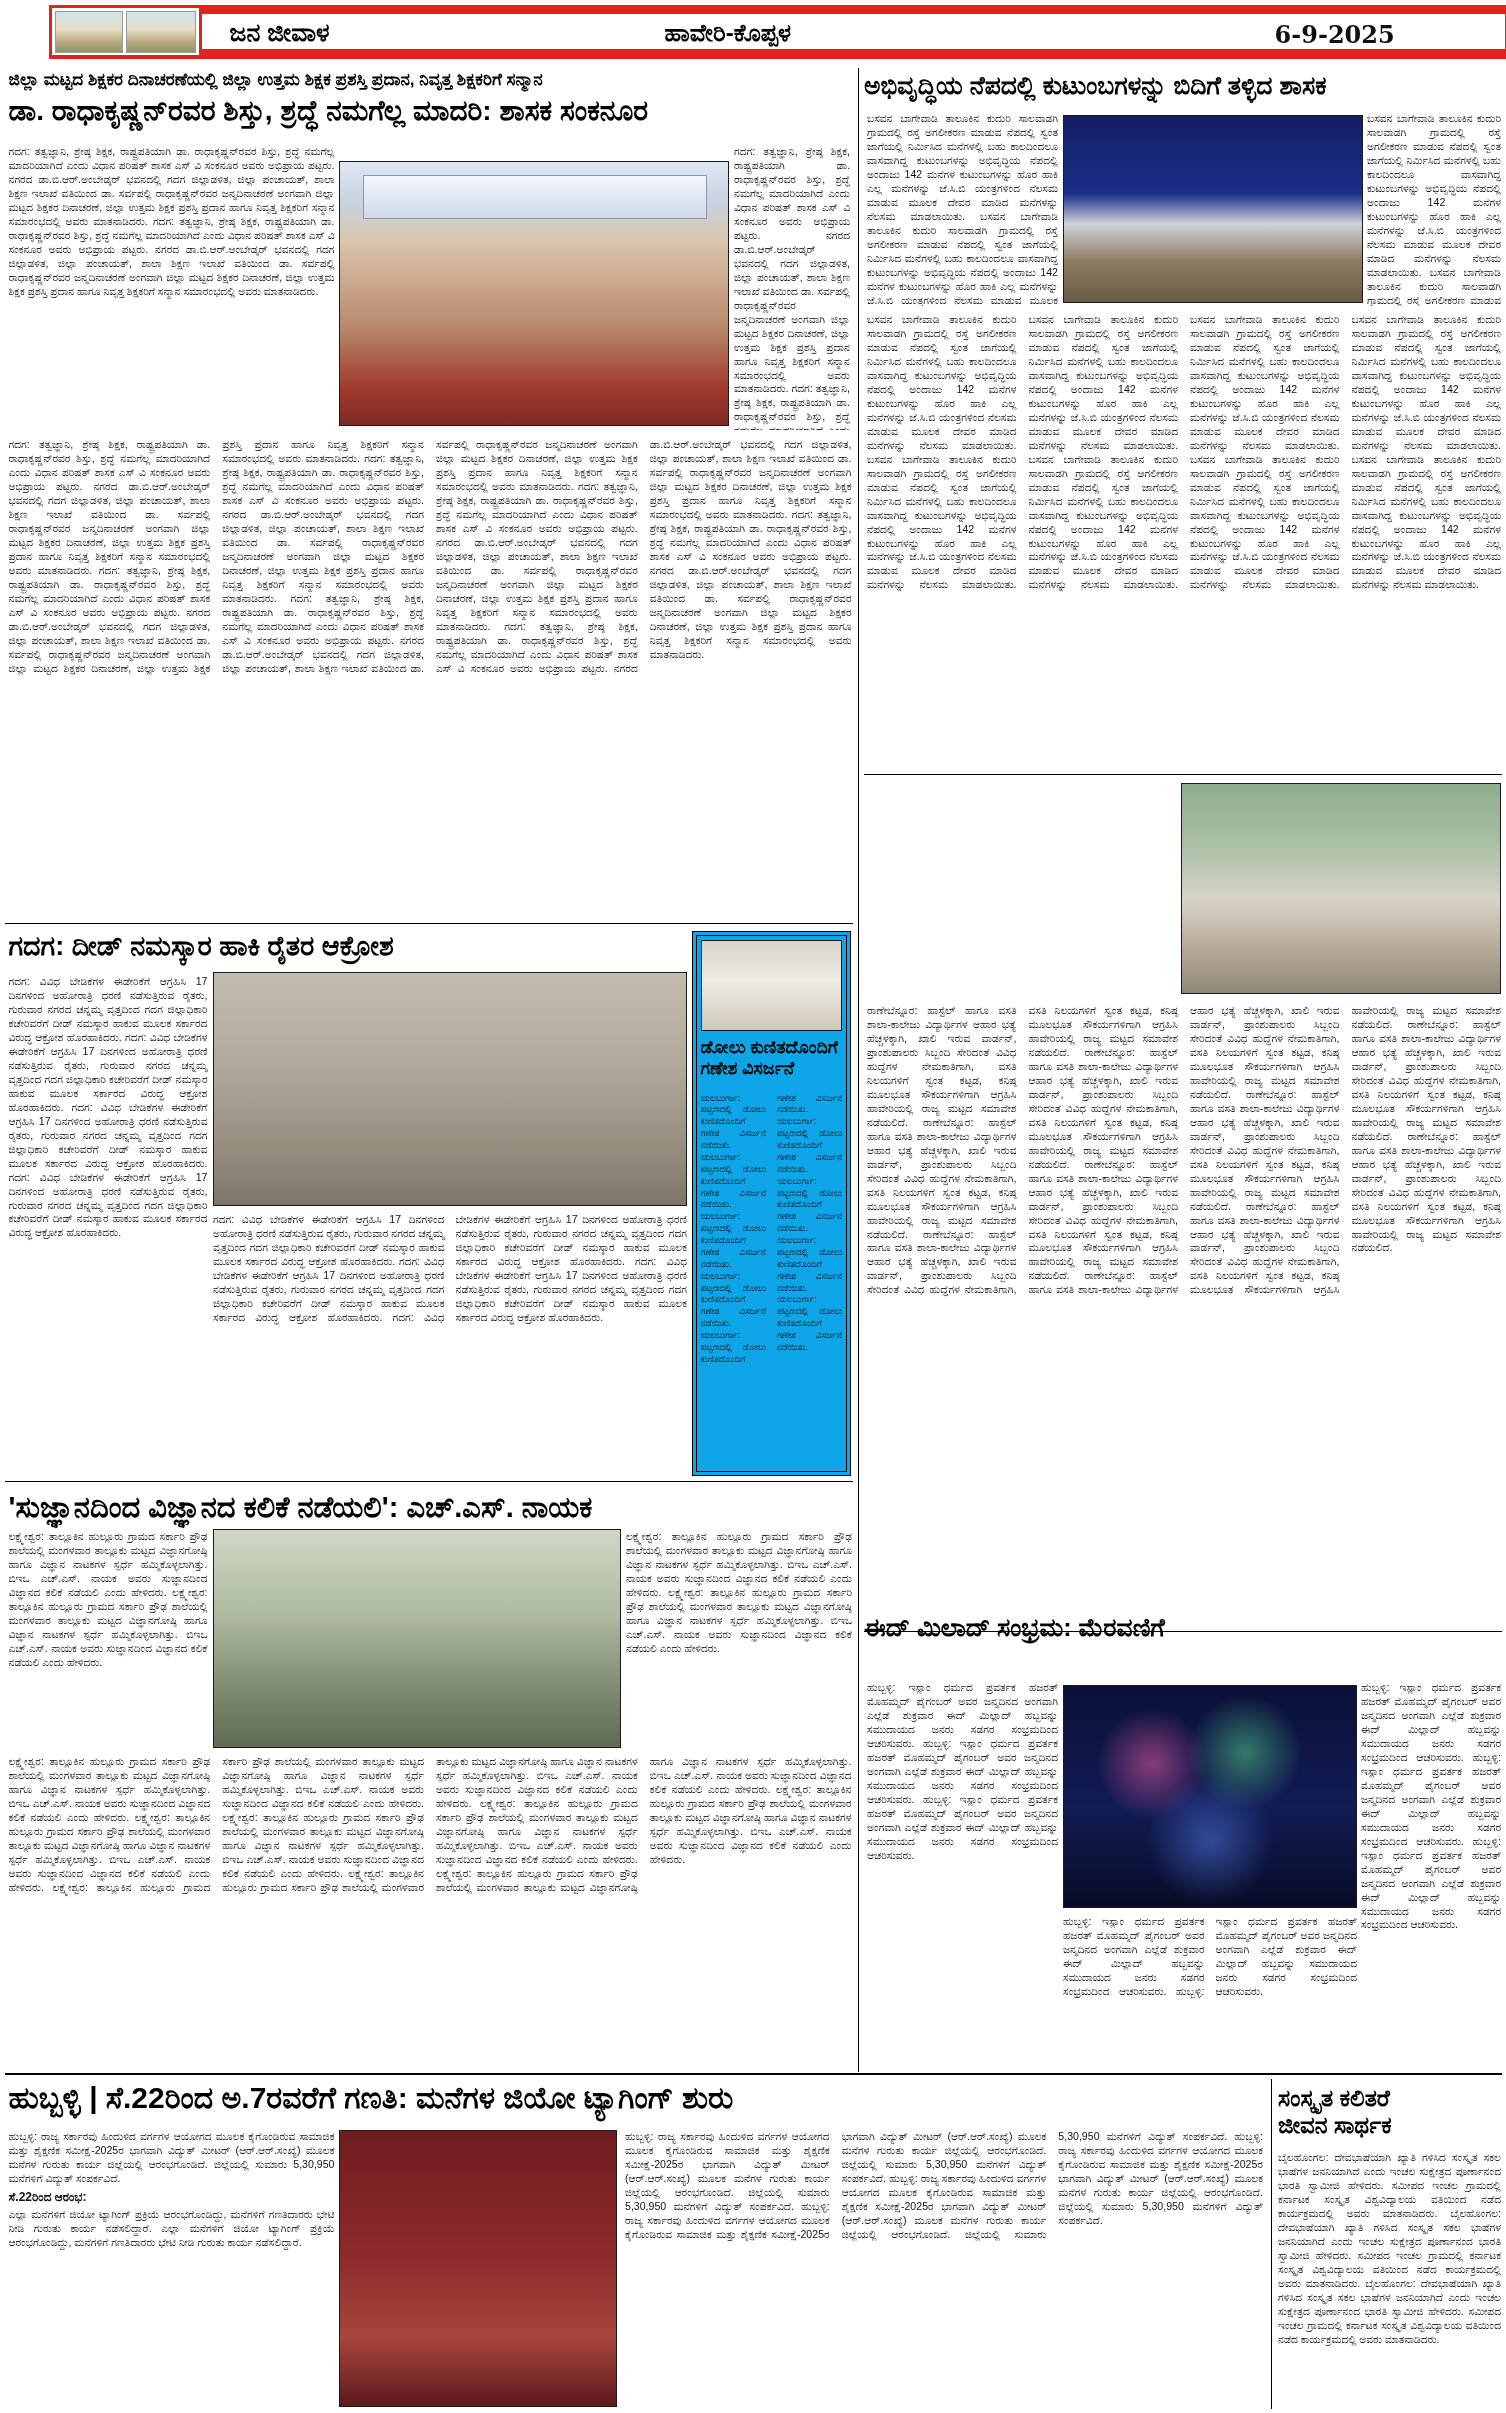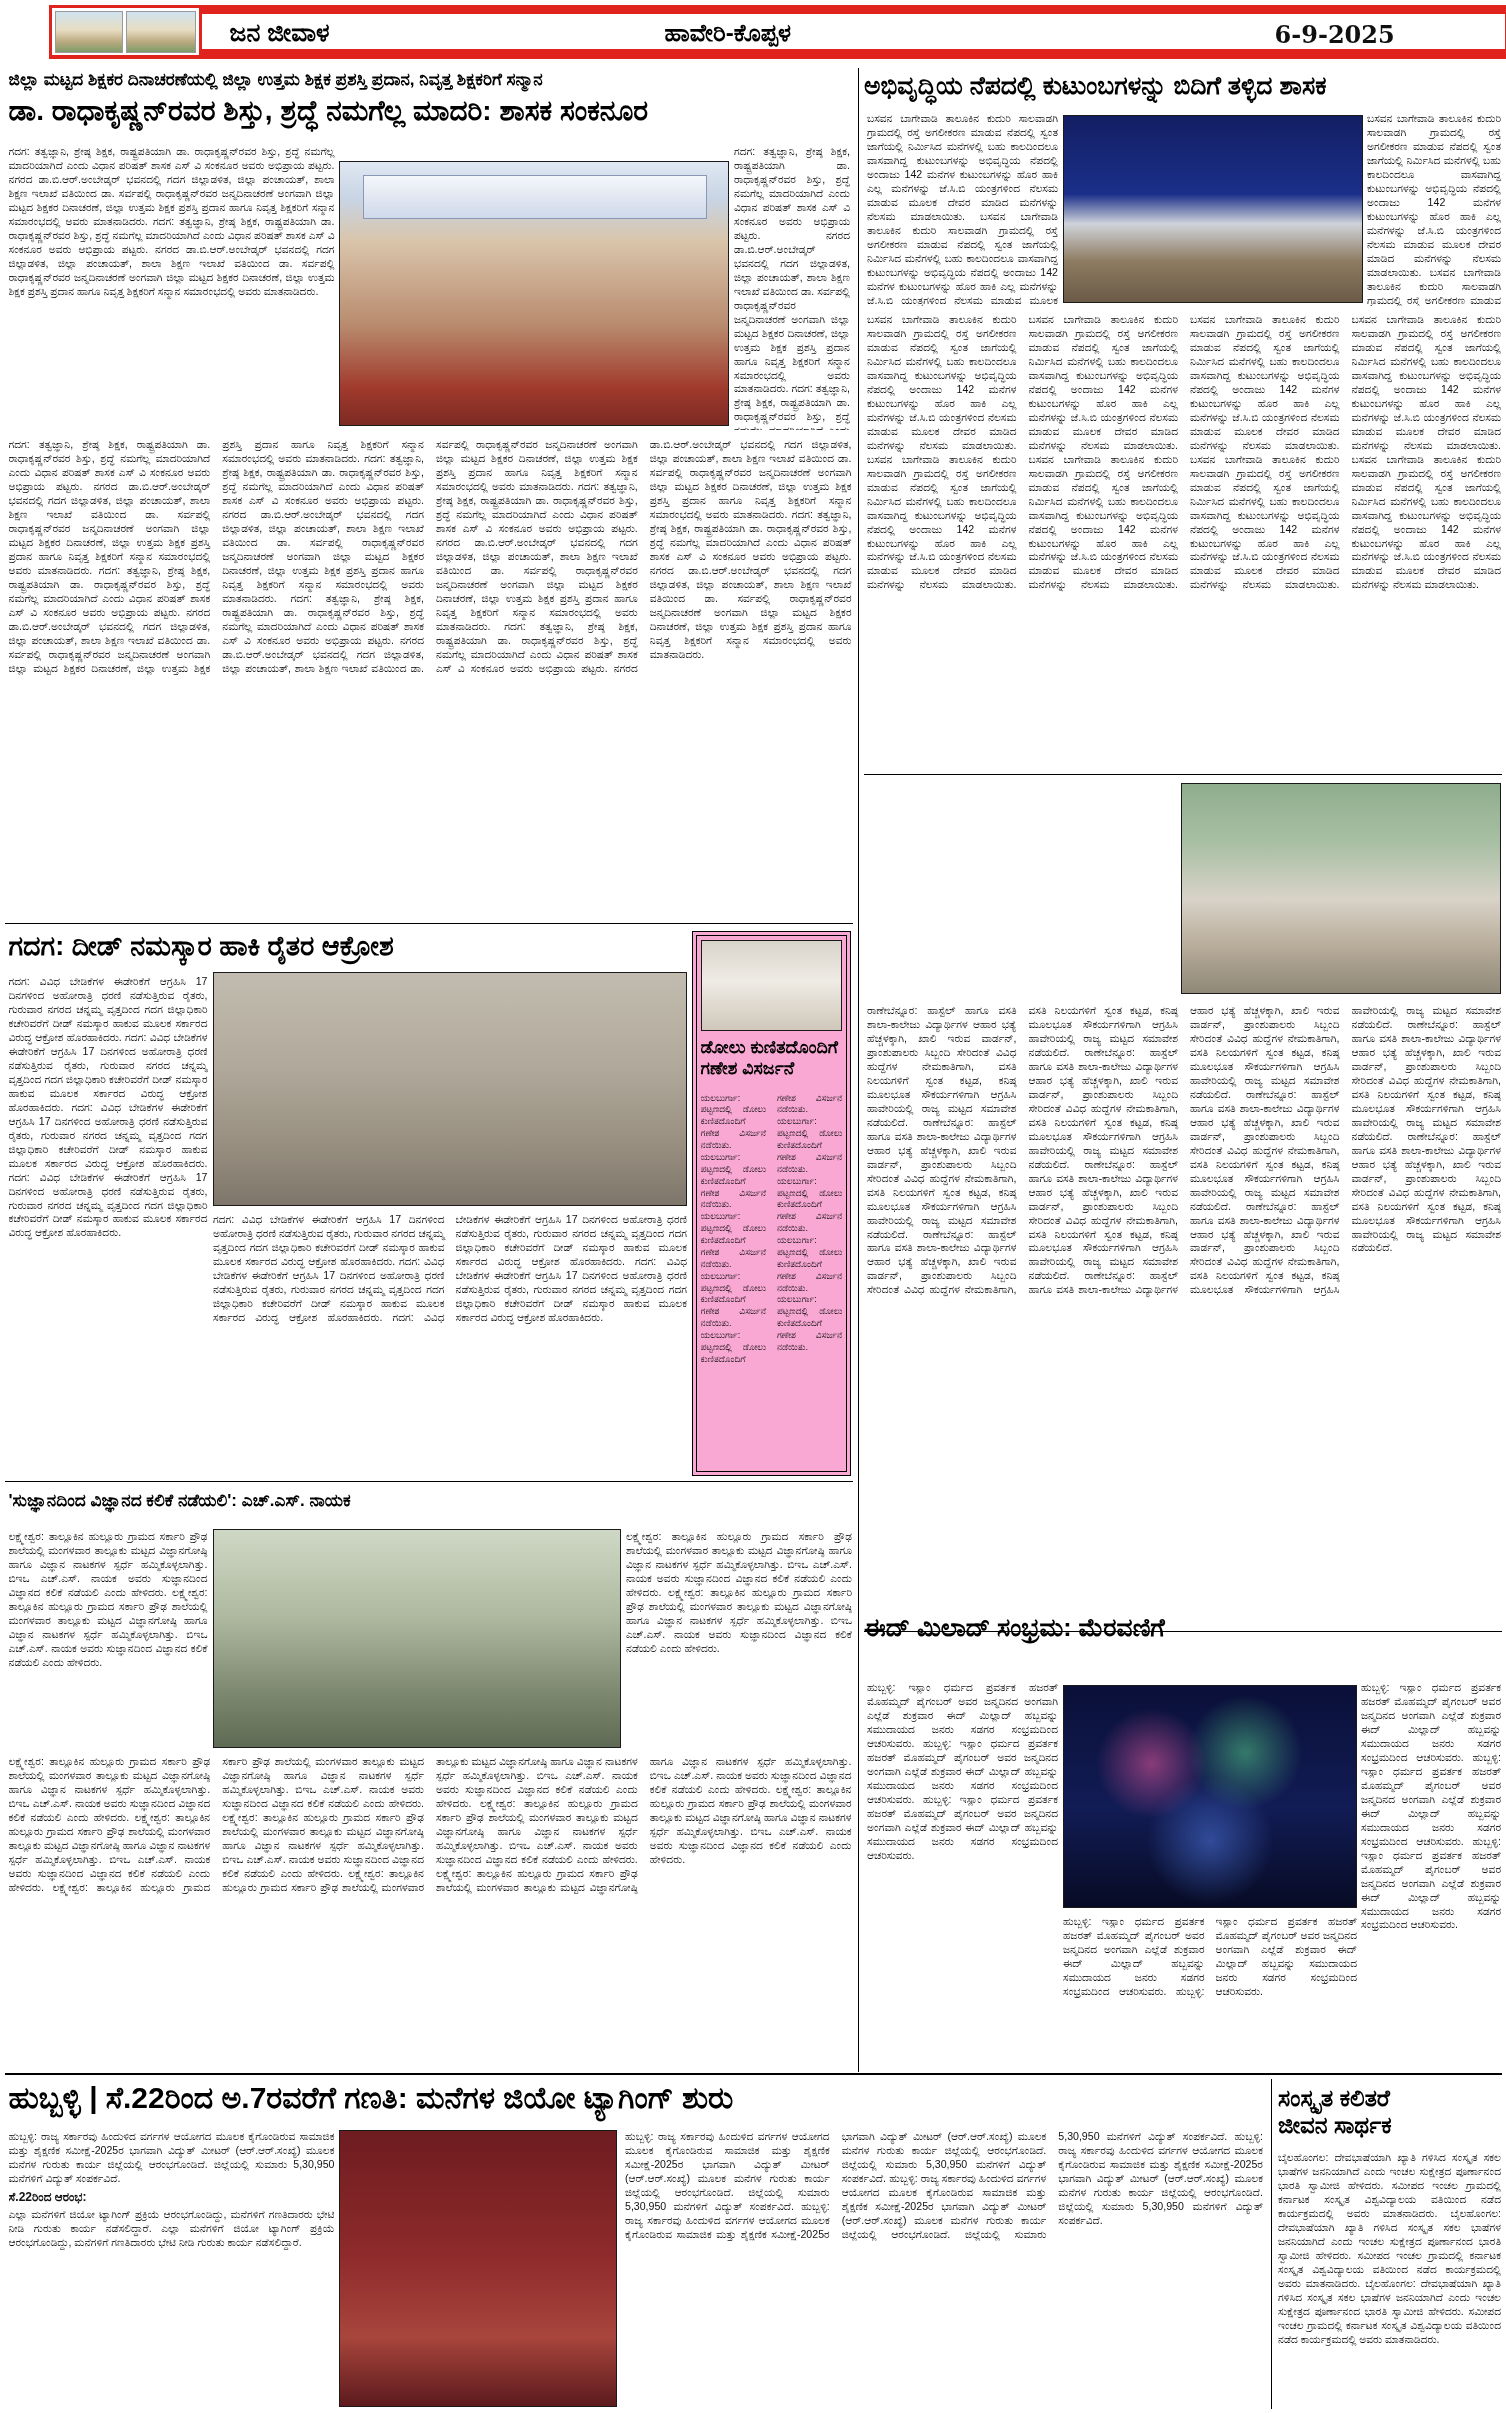--- a/index.html
+++ b/index.html
@@ -21,21 +21,21 @@
   .ph-road{background:linear-gradient(180deg,#c2bcb0 0%,#b1a99b 40%,#978e80 75%,#7e766a 100%);}
   .ph-drums{background:linear-gradient(180deg,#d9d4cb 0%,#efece5 45%,#cfc7ba 100%);}
   .ph-hall{background:linear-gradient(180deg,#cfd8c5 0%,#aeb9a0 40%,#7d8870 75%,#5f6a54 100%);}
   .ph-night{background:radial-gradient(circle at 30% 35%,rgba(235,90,160,.55),rgba(0,0,0,0) 22%),radial-gradient(circle at 62% 30%,rgba(90,220,140,.5),rgba(0,0,0,0) 24%),radial-gradient(circle at 50% 70%,rgba(90,140,255,.45),rgba(0,0,0,0) 30%),linear-gradient(180deg,#0a1038 0%,#121c55 55%,#070b24 100%);}
   .ph-door{background:linear-gradient(180deg,#6e1c20 0%,#8e2a2b 45%,#a8453c 75%,#5c1a1d 100%);}
   .ph-monu{background:linear-gradient(180deg,#cfe3ef 0%,#e8ddc2 45%,#b9a97f 75%,#7e9b6a 100%);border:0.6px solid #9a9a9a;box-sizing:border-box;}
   .masthead-band{background:#e1231d;}
   .mast-strip{background:#ffffff;}
   .pagebox{background:#e1231d;border:2.4px solid #ffffff;box-sizing:border-box;display:flex;align-items:center;justify-content:center;}
   .pagebox span{font-family:"DejaVu Serif",serif;font-weight:bold;font-size:34px;color:#fff;text-shadow:1.2px 1.2px 0 #000,-0.6px -0.6px 0 #000;}
-  .boxed{border:1.2px solid #000;padding:3px;box-sizing:border-box;background:#f9a8d4;}
+  .boxed{border:1.2px solid #000;padding:3px;box-sizing:border-box;background:#0ea5e9;}
   .boxed-inner{border:0.6px solid #000;padding:3.6px;box-sizing:border-box;height:100%;overflow:hidden;}
   .subhead{font-weight:bold;font-size:12px;margin:4px 0;}
 </style>
 </head>
 <body>
 
 <div class="abs masthead-band" style="left:3.6px;top:4.8px;width:1499px;height:54px;margin-left:45px;">
   <div class="abs mast-strip" style="left:153px;top:9.7px;width:1303px;height:35px;"></div>
   <div class="abs" style="left:3.6px;top:3.6px;width:147px;height:47px;background:#fff;padding:1.2px;box-sizing:border-box;">
     <div class="ph-monu" style="position:absolute;left:2.4px;top:2.4px;width:68px;height:42px;"></div>
@@ -116,21 +116,21 @@
   <div class="boxed-inner">
     <div class="photo ph-drums" style="width:100%;height:91px;"></div>
     <div class="headline center" style="font-size:17.5px;margin-top:6px;">ಡೋಲು ಕುಣಿತದೊಂದಿಗೆ</div>
     <div class="headline center" style="font-size:17.5px;">ಗಣೇಶ ವಿಸರ್ಜನೆ</div>
     <div style="height:374px;margin-top:14px;">
       <div class="bodytext cols2" style="font-size:9px;">ಯಲಬುರ್ಗಾ: ಪಟ್ಟಣದಲ್ಲಿ ಡೋಲು ಕುಣಿತದೊಂದಿಗೆ ಗಣೇಶ ವಿಸರ್ಜನೆ ನಡೆಯಿತು. ಯಲಬುರ್ಗಾ: ಪಟ್ಟಣದಲ್ಲಿ ಡೋಲು ಕುಣಿತದೊಂದಿಗೆ ಗಣೇಶ ವಿಸರ್ಜನೆ ನಡೆಯಿತು. ಯಲಬುರ್ಗಾ: ಪಟ್ಟಣದಲ್ಲಿ ಡೋಲು ಕುಣಿತದೊಂದಿಗೆ ಗಣೇಶ ವಿಸರ್ಜನೆ ನಡೆಯಿತು. ಯಲಬುರ್ಗಾ: ಪಟ್ಟಣದಲ್ಲಿ ಡೋಲು ಕುಣಿತದೊಂದಿಗೆ ಗಣೇಶ ವಿಸರ್ಜನೆ ನಡೆಯಿತು. ಯಲಬುರ್ಗಾ: ಪಟ್ಟಣದಲ್ಲಿ ಡೋಲು ಕುಣಿತದೊಂದಿಗೆ ಗಣೇಶ ವಿಸರ್ಜನೆ ನಡೆಯಿತು. ಯಲಬುರ್ಗಾ: ಪಟ್ಟಣದಲ್ಲಿ ಡೋಲು ಕುಣಿತದೊಂದಿಗೆ ಗಣೇಶ ವಿಸರ್ಜನೆ ನಡೆಯಿತು. ಯಲಬುರ್ಗಾ: ಪಟ್ಟಣದಲ್ಲಿ ಡೋಲು ಕುಣಿತದೊಂದಿಗೆ ಗಣೇಶ ವಿಸರ್ಜನೆ ನಡೆಯಿತು. ಯಲಬುರ್ಗಾ: ಪಟ್ಟಣದಲ್ಲಿ ಡೋಲು ಕುಣಿತದೊಂದಿಗೆ ಗಣೇಶ ವಿಸರ್ಜನೆ ನಡೆಯಿತು. ಯಲಬುರ್ಗಾ: ಪಟ್ಟಣದಲ್ಲಿ ಡೋಲು ಕುಣಿತದೊಂದಿಗೆ ಗಣೇಶ ವಿಸರ್ಜನೆ ನಡೆಯಿತು.</div>
     </div>
   </div>
 </div>
 
-<div class="abs headline" style="left:8.5px;top:1491px;width:682px;font-size:17px;">'ಸುಜ್ಞಾನದಿಂದ ವಿಜ್ಞಾನದ ಕಲಿಕೆ ನಡೆಯಲಿ': ಎಚ್.ಎಸ್. ನಾಯಕ</div>
+<div class="abs headline" style="left:8.5px;top:1491px;width:682px;font-size:29px;">'ಸುಜ್ಞಾನದಿಂದ ವಿಜ್ಞಾನದ ಕಲಿಕೆ ನಡೆಯಲಿ': ಎಚ್.ಎಸ್. ನಾಯಕ</div>
 <div class="abs" style="left:8.5px;top:1530px;width:199px;height:219px;">
   <div class="bodytext">ಲಕ್ಷ್ಮೇಶ್ವರ: ತಾಲ್ಲೂಕಿನ ಹುಲ್ಲೂರು ಗ್ರಾಮದ ಸರ್ಕಾರಿ ಪ್ರೌಢ ಶಾಲೆಯಲ್ಲಿ ಮಂಗಳವಾರ ತಾಲ್ಲೂಕು ಮಟ್ಟದ ವಿಜ್ಞಾನಗೋಷ್ಠಿ ಹಾಗೂ ವಿಜ್ಞಾನ ನಾಟಕಗಳ ಸ್ಪರ್ಧೆ ಹಮ್ಮಿಕೊಳ್ಳಲಾಗಿತ್ತು. ಬಿಇಒ ಎಚ್.ಎಸ್. ನಾಯಕ ಅವರು ಸುಜ್ಞಾನದಿಂದ ವಿಜ್ಞಾನದ ಕಲಿಕೆ ನಡೆಯಲಿ ಎಂದು ಹೇಳಿದರು. ಲಕ್ಷ್ಮೇಶ್ವರ: ತಾಲ್ಲೂಕಿನ ಹುಲ್ಲೂರು ಗ್ರಾಮದ ಸರ್ಕಾರಿ ಪ್ರೌಢ ಶಾಲೆಯಲ್ಲಿ ಮಂಗಳವಾರ ತಾಲ್ಲೂಕು ಮಟ್ಟದ ವಿಜ್ಞಾನಗೋಷ್ಠಿ ಹಾಗೂ ವಿಜ್ಞಾನ ನಾಟಕಗಳ ಸ್ಪರ್ಧೆ ಹಮ್ಮಿಕೊಳ್ಳಲಾಗಿತ್ತು. ಬಿಇಒ ಎಚ್.ಎಸ್. ನಾಯಕ ಅವರು ಸುಜ್ಞಾನದಿಂದ ವಿಜ್ಞಾನದ ಕಲಿಕೆ ನಡೆಯಲಿ ಎಂದು ಹೇಳಿದರು.</div>
 </div>
 <div class="abs photo ph-hall" style="left:213px;top:1529px;width:408px;height:219px;"></div>
 <div class="abs" style="left:626px;top:1530px;width:226px;height:219px;">
   <div class="bodytext">ಲಕ್ಷ್ಮೇಶ್ವರ: ತಾಲ್ಲೂಕಿನ ಹುಲ್ಲೂರು ಗ್ರಾಮದ ಸರ್ಕಾರಿ ಪ್ರೌಢ ಶಾಲೆಯಲ್ಲಿ ಮಂಗಳವಾರ ತಾಲ್ಲೂಕು ಮಟ್ಟದ ವಿಜ್ಞಾನಗೋಷ್ಠಿ ಹಾಗೂ ವಿಜ್ಞಾನ ನಾಟಕಗಳ ಸ್ಪರ್ಧೆ ಹಮ್ಮಿಕೊಳ್ಳಲಾಗಿತ್ತು. ಬಿಇಒ ಎಚ್.ಎಸ್. ನಾಯಕ ಅವರು ಸುಜ್ಞಾನದಿಂದ ವಿಜ್ಞಾನದ ಕಲಿಕೆ ನಡೆಯಲಿ ಎಂದು ಹೇಳಿದರು. ಲಕ್ಷ್ಮೇಶ್ವರ: ತಾಲ್ಲೂಕಿನ ಹುಲ್ಲೂರು ಗ್ರಾಮದ ಸರ್ಕಾರಿ ಪ್ರೌಢ ಶಾಲೆಯಲ್ಲಿ ಮಂಗಳವಾರ ತಾಲ್ಲೂಕು ಮಟ್ಟದ ವಿಜ್ಞಾನಗೋಷ್ಠಿ ಹಾಗೂ ವಿಜ್ಞಾನ ನಾಟಕಗಳ ಸ್ಪರ್ಧೆ ಹಮ್ಮಿಕೊಳ್ಳಲಾಗಿತ್ತು. ಬಿಇಒ ಎಚ್.ಎಸ್. ನಾಯಕ ಅವರು ಸುಜ್ಞಾನದಿಂದ ವಿಜ್ಞಾನದ ಕಲಿಕೆ ನಡೆಯಲಿ ಎಂದು ಹೇಳಿದರು.</div>
 </div>
 <div class="abs" style="left:8.5px;top:1755px;width:843px;height:313px;">
   <div class="bodytext cols4">ಲಕ್ಷ್ಮೇಶ್ವರ: ತಾಲ್ಲೂಕಿನ ಹುಲ್ಲೂರು ಗ್ರಾಮದ ಸರ್ಕಾರಿ ಪ್ರೌಢ ಶಾಲೆಯಲ್ಲಿ ಮಂಗಳವಾರ ತಾಲ್ಲೂಕು ಮಟ್ಟದ ವಿಜ್ಞಾನಗೋಷ್ಠಿ ಹಾಗೂ ವಿಜ್ಞಾನ ನಾಟಕಗಳ ಸ್ಪರ್ಧೆ ಹಮ್ಮಿಕೊಳ್ಳಲಾಗಿತ್ತು. ಬಿಇಒ ಎಚ್.ಎಸ್. ನಾಯಕ ಅವರು ಸುಜ್ಞಾನದಿಂದ ವಿಜ್ಞಾನದ ಕಲಿಕೆ ನಡೆಯಲಿ ಎಂದು ಹೇಳಿದರು. ಲಕ್ಷ್ಮೇಶ್ವರ: ತಾಲ್ಲೂಕಿನ ಹುಲ್ಲೂರು ಗ್ರಾಮದ ಸರ್ಕಾರಿ ಪ್ರೌಢ ಶಾಲೆಯಲ್ಲಿ ಮಂಗಳವಾರ ತಾಲ್ಲೂಕು ಮಟ್ಟದ ವಿಜ್ಞಾನಗೋಷ್ಠಿ ಹಾಗೂ ವಿಜ್ಞಾನ ನಾಟಕಗಳ ಸ್ಪರ್ಧೆ ಹಮ್ಮಿಕೊಳ್ಳಲಾಗಿತ್ತು. ಬಿಇಒ ಎಚ್.ಎಸ್. ನಾಯಕ ಅವರು ಸುಜ್ಞಾನದಿಂದ ವಿಜ್ಞಾನದ ಕಲಿಕೆ ನಡೆಯಲಿ ಎಂದು ಹೇಳಿದರು. ಲಕ್ಷ್ಮೇಶ್ವರ: ತಾಲ್ಲೂಕಿನ ಹುಲ್ಲೂರು ಗ್ರಾಮದ ಸರ್ಕಾರಿ ಪ್ರೌಢ ಶಾಲೆಯಲ್ಲಿ ಮಂಗಳವಾರ ತಾಲ್ಲೂಕು ಮಟ್ಟದ ವಿಜ್ಞಾನಗೋಷ್ಠಿ ಹಾಗೂ ವಿಜ್ಞಾನ ನಾಟಕಗಳ ಸ್ಪರ್ಧೆ ಹಮ್ಮಿಕೊಳ್ಳಲಾಗಿತ್ತು. ಬಿಇಒ ಎಚ್.ಎಸ್. ನಾಯಕ ಅವರು ಸುಜ್ಞಾನದಿಂದ ವಿಜ್ಞಾನದ ಕಲಿಕೆ ನಡೆಯಲಿ ಎಂದು ಹೇಳಿದರು. ಲಕ್ಷ್ಮೇಶ್ವರ: ತಾಲ್ಲೂಕಿನ ಹುಲ್ಲೂರು ಗ್ರಾಮದ ಸರ್ಕಾರಿ ಪ್ರೌಢ ಶಾಲೆಯಲ್ಲಿ ಮಂಗಳವಾರ ತಾಲ್ಲೂಕು ಮಟ್ಟದ ವಿಜ್ಞಾನಗೋಷ್ಠಿ ಹಾಗೂ ವಿಜ್ಞಾನ ನಾಟಕಗಳ ಸ್ಪರ್ಧೆ ಹಮ್ಮಿಕೊಳ್ಳಲಾಗಿತ್ತು. ಬಿಇಒ ಎಚ್.ಎಸ್. ನಾಯಕ ಅವರು ಸುಜ್ಞಾನದಿಂದ ವಿಜ್ಞಾನದ ಕಲಿಕೆ ನಡೆಯಲಿ ಎಂದು ಹೇಳಿದರು. ಲಕ್ಷ್ಮೇಶ್ವರ: ತಾಲ್ಲೂಕಿನ ಹುಲ್ಲೂರು ಗ್ರಾಮದ ಸರ್ಕಾರಿ ಪ್ರೌಢ ಶಾಲೆಯಲ್ಲಿ ಮಂಗಳವಾರ ತಾಲ್ಲೂಕು ಮಟ್ಟದ ವಿಜ್ಞಾನಗೋಷ್ಠಿ ಹಾಗೂ ವಿಜ್ಞಾನ ನಾಟಕಗಳ ಸ್ಪರ್ಧೆ ಹಮ್ಮಿಕೊಳ್ಳಲಾಗಿತ್ತು. ಬಿಇಒ ಎಚ್.ಎಸ್. ನಾಯಕ ಅವರು ಸುಜ್ಞಾನದಿಂದ ವಿಜ್ಞಾನದ ಕಲಿಕೆ ನಡೆಯಲಿ ಎಂದು ಹೇಳಿದರು. ಲಕ್ಷ್ಮೇಶ್ವರ: ತಾಲ್ಲೂಕಿನ ಹುಲ್ಲೂರು ಗ್ರಾಮದ ಸರ್ಕಾರಿ ಪ್ರೌಢ ಶಾಲೆಯಲ್ಲಿ ಮಂಗಳವಾರ ತಾಲ್ಲೂಕು ಮಟ್ಟದ ವಿಜ್ಞಾನಗೋಷ್ಠಿ ಹಾಗೂ ವಿಜ್ಞಾನ ನಾಟಕಗಳ ಸ್ಪರ್ಧೆ ಹಮ್ಮಿಕೊಳ್ಳಲಾಗಿತ್ತು. ಬಿಇಒ ಎಚ್.ಎಸ್. ನಾಯಕ ಅವರು ಸುಜ್ಞಾನದಿಂದ ವಿಜ್ಞಾನದ ಕಲಿಕೆ ನಡೆಯಲಿ ಎಂದು ಹೇಳಿದರು. ಲಕ್ಷ್ಮೇಶ್ವರ: ತಾಲ್ಲೂಕಿನ ಹುಲ್ಲೂರು ಗ್ರಾಮದ ಸರ್ಕಾರಿ ಪ್ರೌಢ ಶಾಲೆಯಲ್ಲಿ ಮಂಗಳವಾರ ತಾಲ್ಲೂಕು ಮಟ್ಟದ ವಿಜ್ಞಾನಗೋಷ್ಠಿ ಹಾಗೂ ವಿಜ್ಞಾನ ನಾಟಕಗಳ ಸ್ಪರ್ಧೆ ಹಮ್ಮಿಕೊಳ್ಳಲಾಗಿತ್ತು. ಬಿಇಒ ಎಚ್.ಎಸ್. ನಾಯಕ ಅವರು ಸುಜ್ಞಾನದಿಂದ ವಿಜ್ಞಾನದ ಕಲಿಕೆ ನಡೆಯಲಿ ಎಂದು ಹೇಳಿದರು. ಲಕ್ಷ್ಮೇಶ್ವರ: ತಾಲ್ಲೂಕಿನ ಹುಲ್ಲೂರು ಗ್ರಾಮದ ಸರ್ಕಾರಿ ಪ್ರೌಢ ಶಾಲೆಯಲ್ಲಿ ಮಂಗಳವಾರ ತಾಲ್ಲೂಕು ಮಟ್ಟದ ವಿಜ್ಞಾನಗೋಷ್ಠಿ ಹಾಗೂ ವಿಜ್ಞಾನ ನಾಟಕಗಳ ಸ್ಪರ್ಧೆ ಹಮ್ಮಿಕೊಳ್ಳಲಾಗಿತ್ತು. ಬಿಇಒ ಎಚ್.ಎಸ್. ನಾಯಕ ಅವರು ಸುಜ್ಞಾನದಿಂದ ವಿಜ್ಞಾನದ ಕಲಿಕೆ ನಡೆಯಲಿ ಎಂದು ಹೇಳಿದರು.</div>
 </div>

